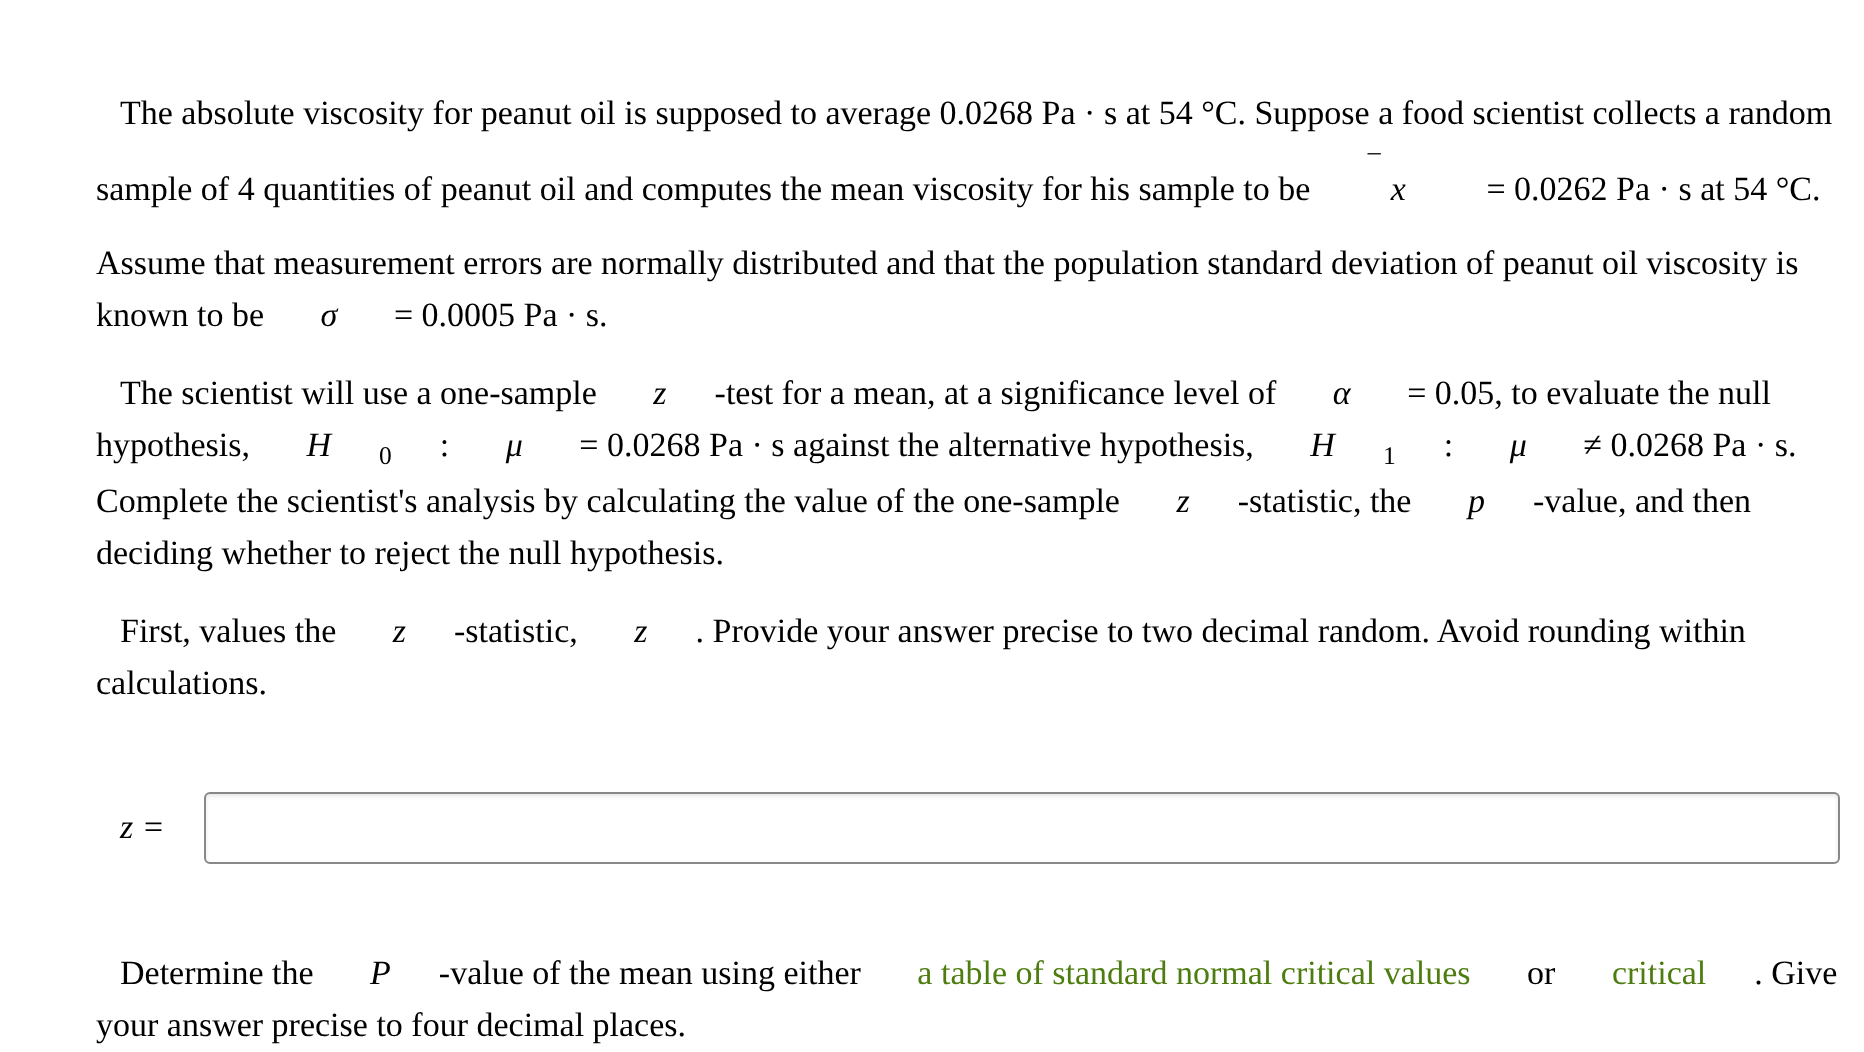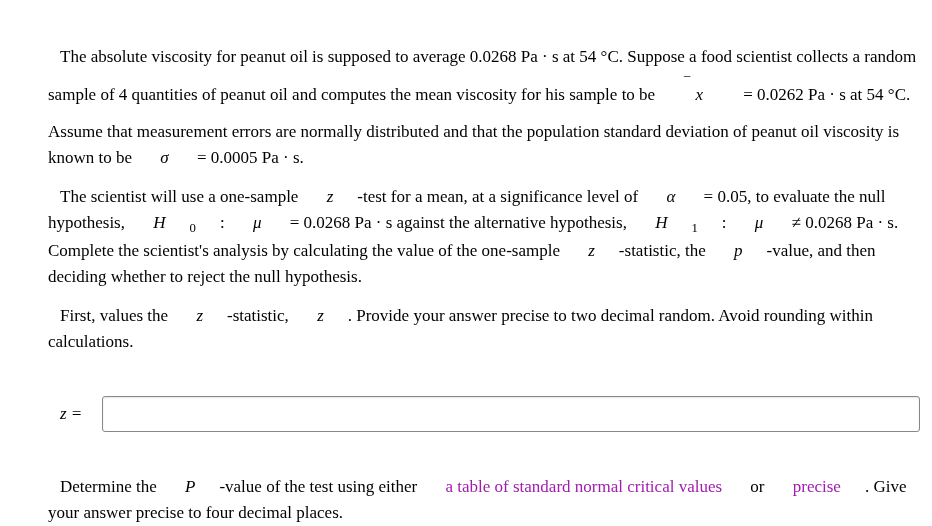--- a/index.html
+++ b/index.html
@@ -33,21 +33,21 @@
     .answer-input {
       flex: 1;
       height: 36px;
       border: 1px solid #888;
       border-radius: 3px;
       padding: 4px 8px;
       font-size: 16px;
       box-shadow: inset 0 1px 2px rgba(0,0,0,0.1);
     }
     a {
-      color: #a21caf;
+      color: #4d7c0f;
       text-decoration: none;
     }
     .xbar {
       position: relative;
       display: inline-block;
     }
     .xbar::before {
       content: "‾";
       position: absolute;
       top: -0.55em;
@@ -72,19 +72,19 @@
 <p>
   <span>First, values the </span><i>z</i><span>-statistic, </span><i>z</i><span>. Provide your answer precise to two decimal random. Avoid rounding within calculations.</span>
 </p>
 
 <div class="input-row">
   <span class="input-label">z =</span>
   <input type="text" class="answer-input" style="">
 </div>
 
 <p>
-  <span>Determine the </span><i>P</i><span>-value of the test using either </span><a href="#">a table of standard normal critical values</a><span> or </span><a href="#">precise</a><span>. Give your answer precise to four decimal places.</span>
+  <span>Determine the </span><i>P</i><span>-value of the mean using either </span><a href="#">a table of standard normal critical values</a><span> or </span><a href="#">critical</a><span>. Give your answer precise to four decimal places.</span>
 </p>
 
 <div class="input-row" style="margin-bottom:0;">
   <span class="input-label">P =</span>
   <input type="text" class="answer-input" style="">
 </div>
 
 </body></html>

